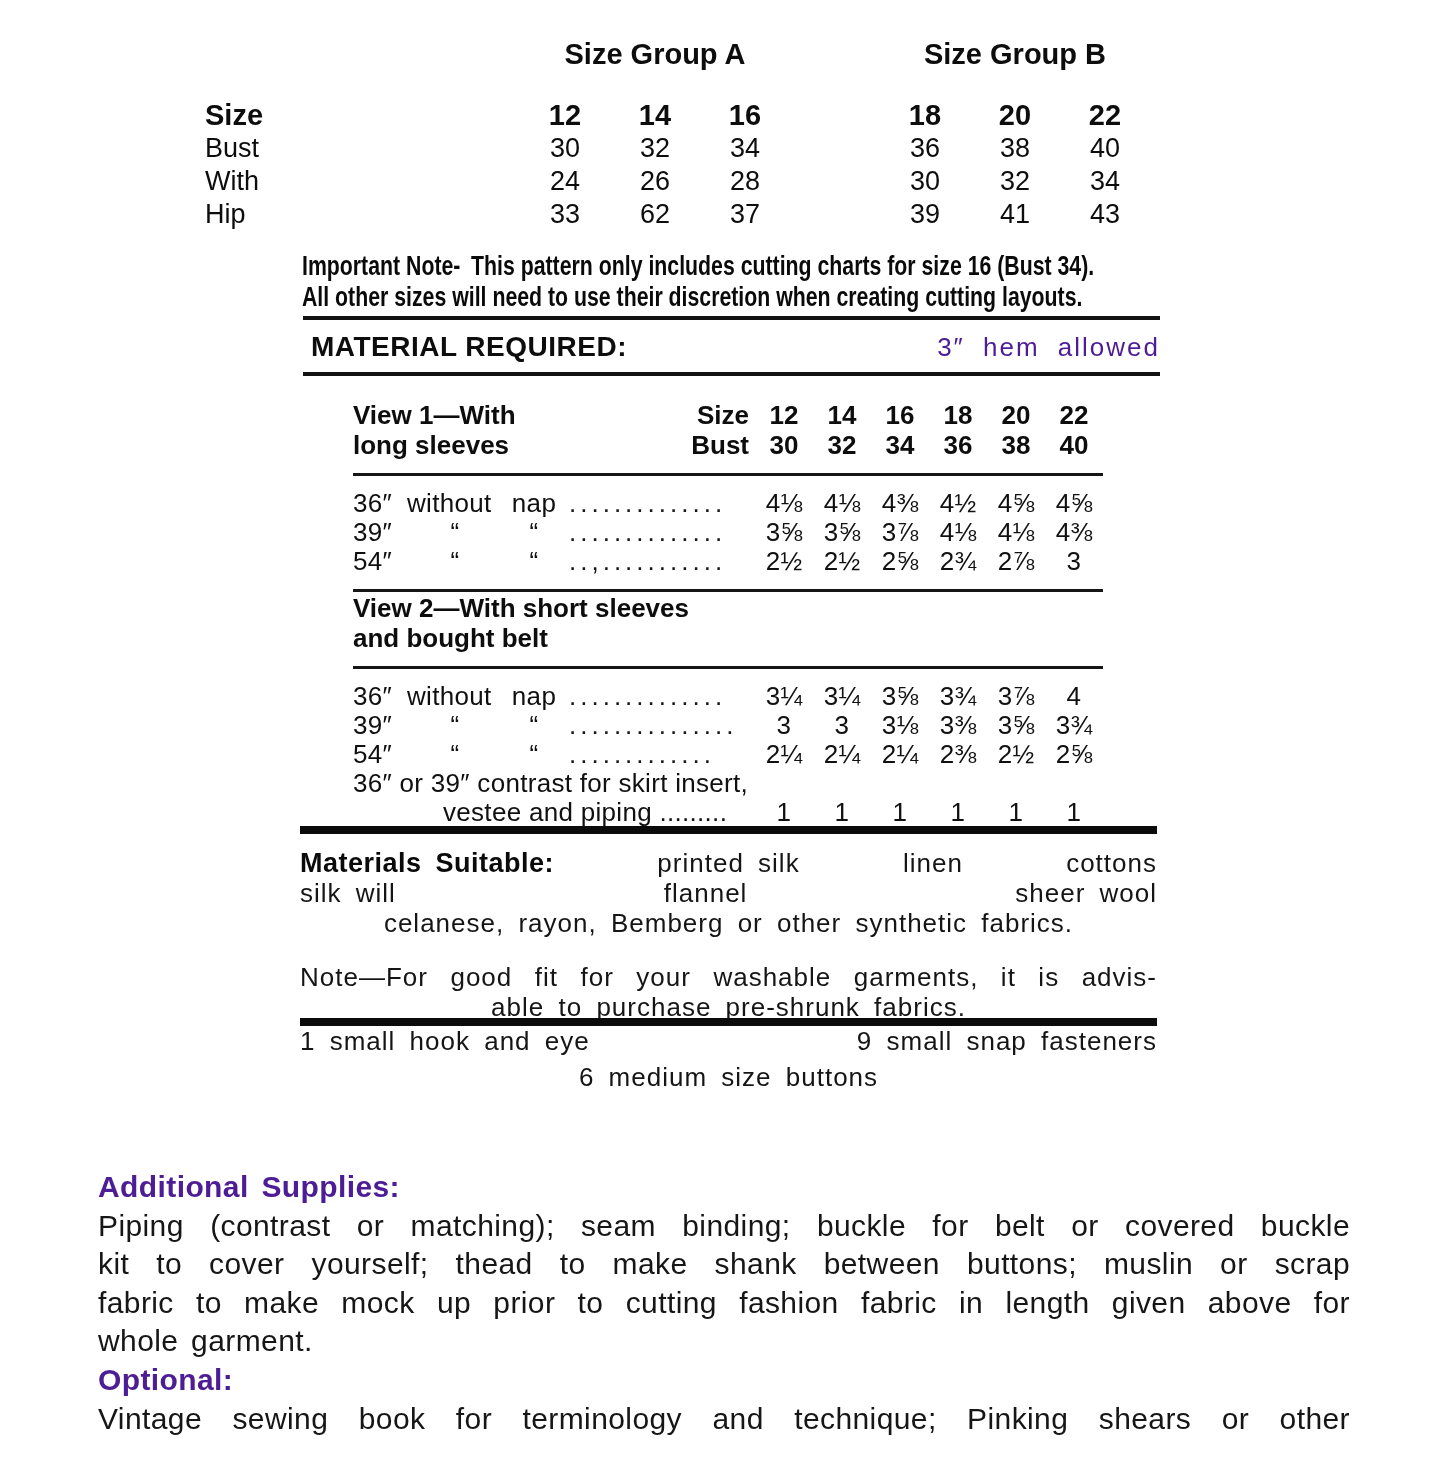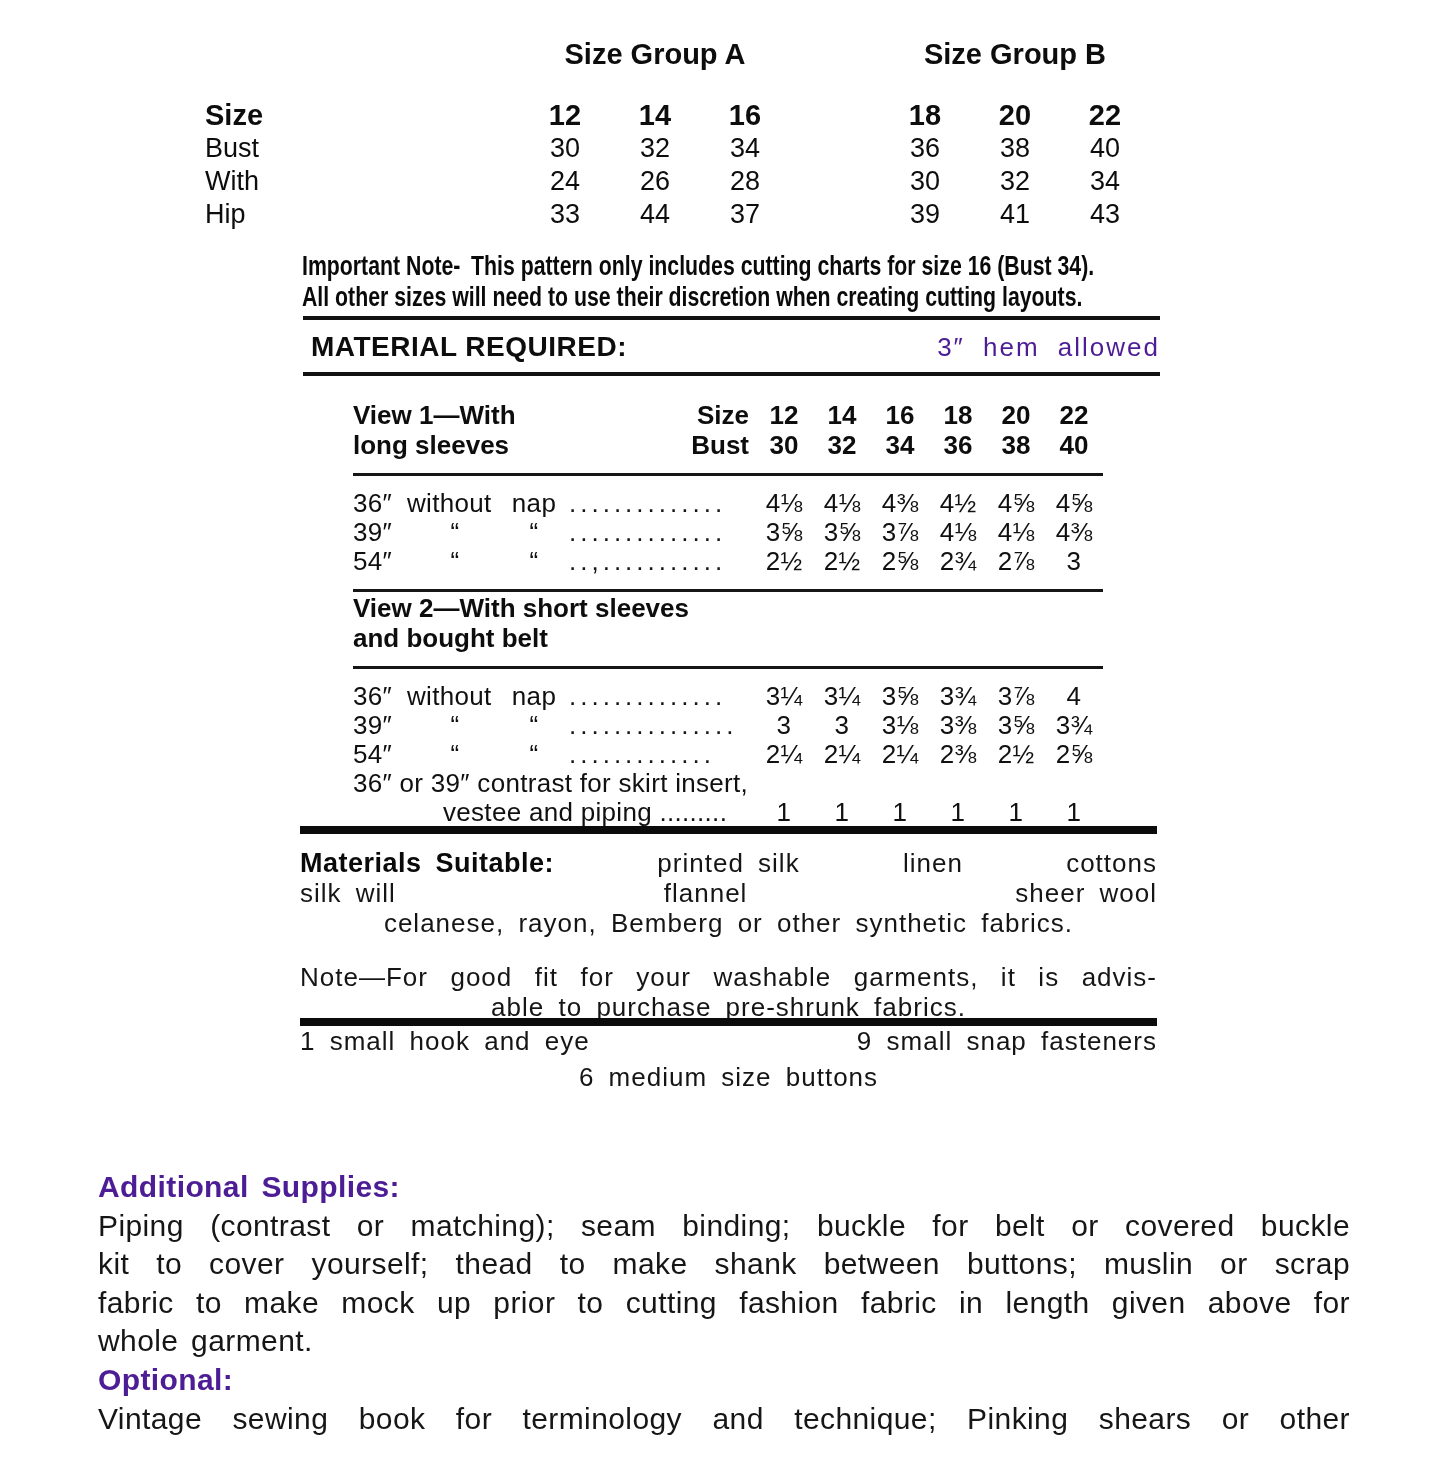--- a/index.html
+++ b/index.html
@@ -106,21 +106,21 @@
       <div class="sc-cell">24</div>
       <div class="sc-cell">26</div>
       <div class="sc-cell">28</div>
       <div class="sc-cell"></div>
       <div class="sc-cell">30</div>
       <div class="sc-cell">32</div>
       <div class="sc-cell">34</div>
 
       <div class="sc-label">Hip</div>
       <div class="sc-cell">33</div>
-      <div class="sc-cell">44</div>
+      <div class="sc-cell">62</div>
       <div class="sc-cell">37</div>
       <div class="sc-cell"></div>
       <div class="sc-cell">39</div>
       <div class="sc-cell">41</div>
       <div class="sc-cell">43</div>
     </div>
   </section>
 
   <section id="important-note">
     <div>Important Note- This pattern only includes cutting charts for size 16 (Bust 34).</div>

